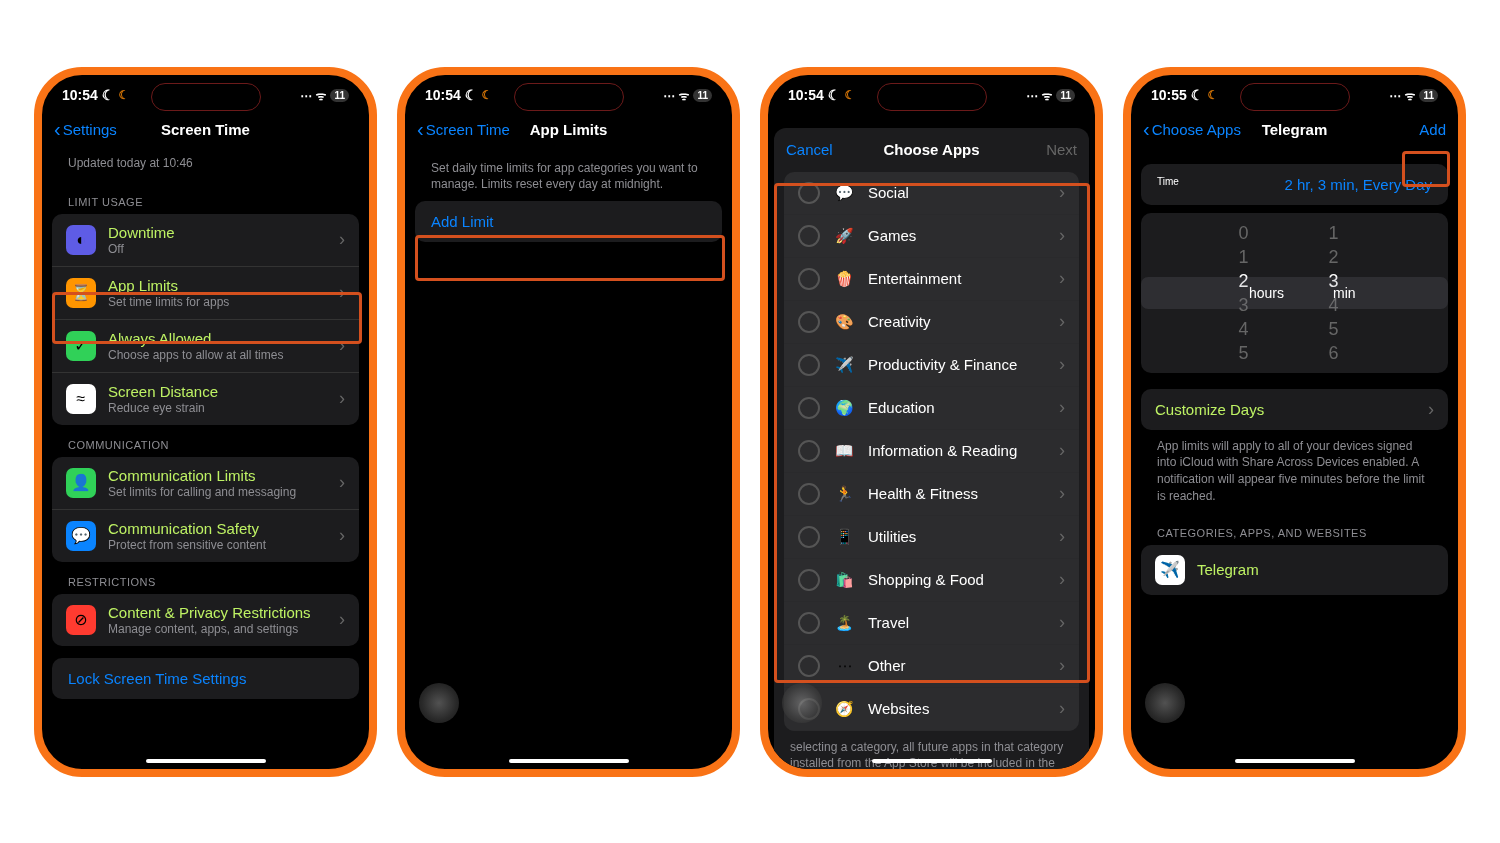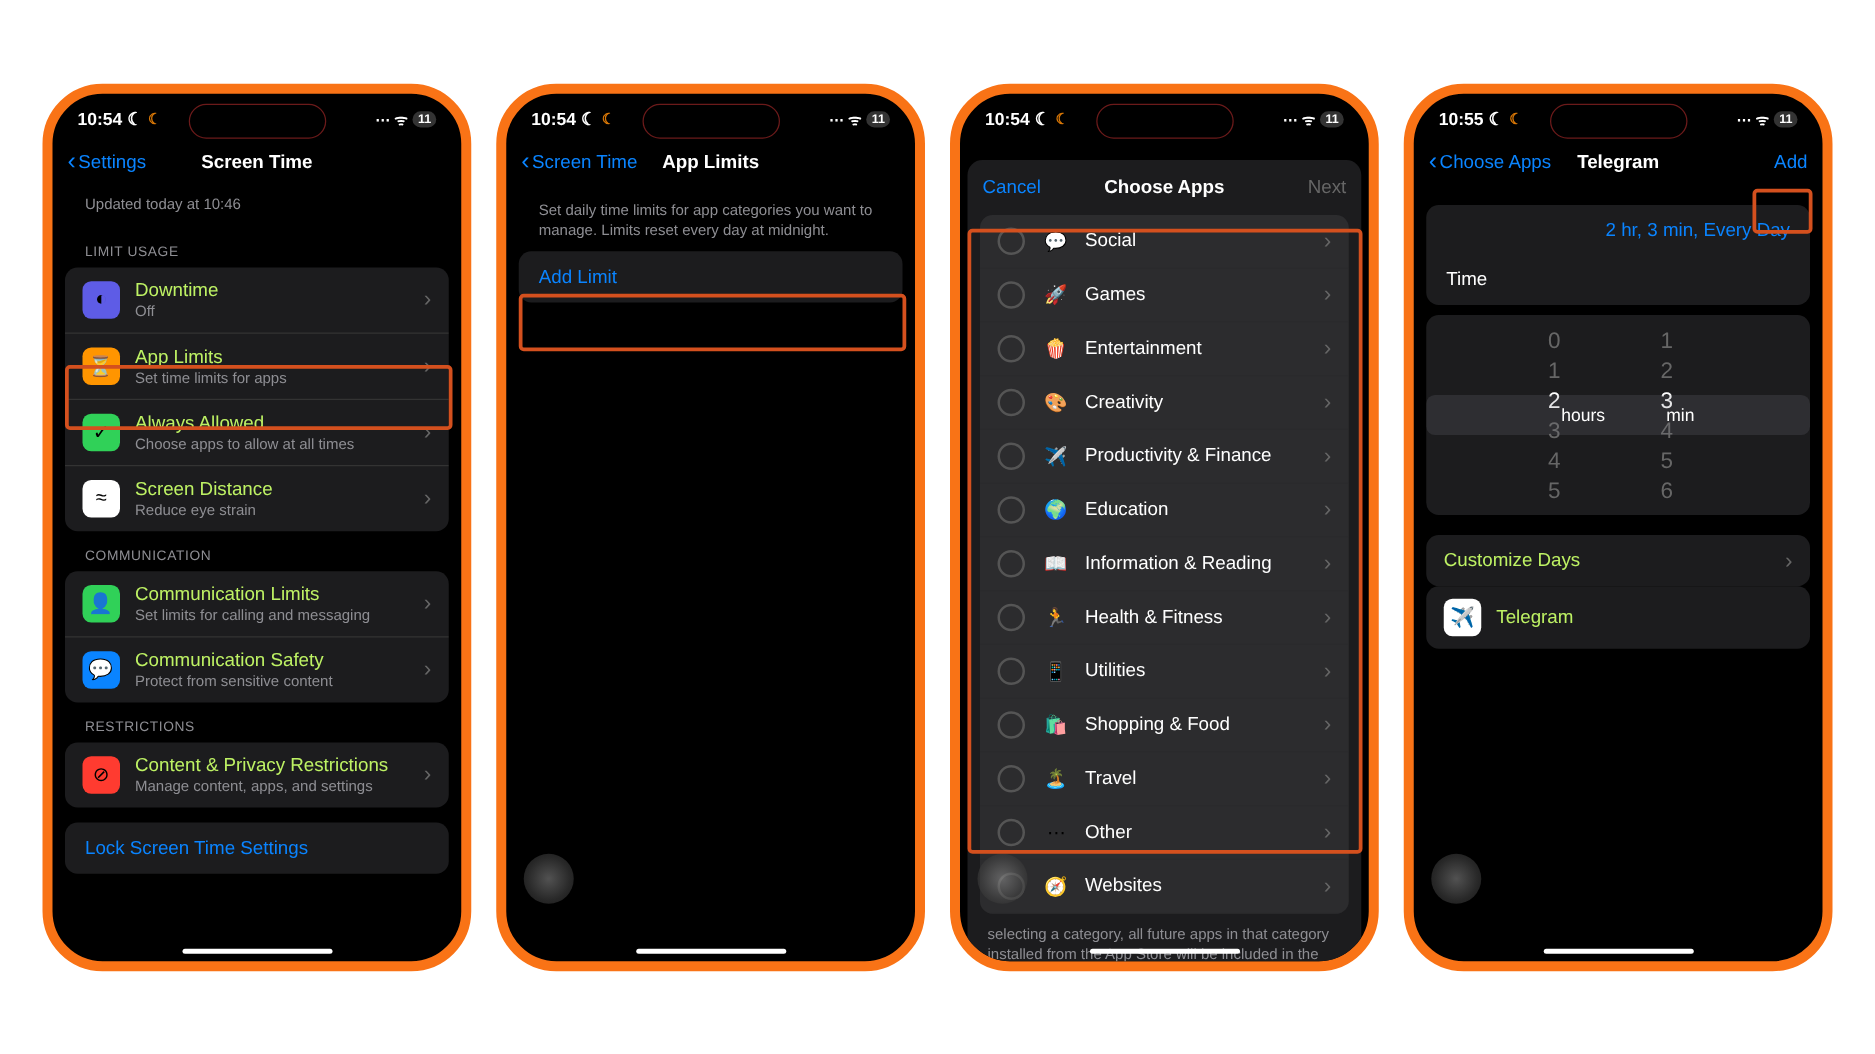--- a/index.html
+++ b/index.html
@@ -29,21 +29,21 @@
   .list-sub { color: #8e8e93; font-size: 12px; margin-top: 1px; }
   .list-chevron { color: #666; font-size: 18px; }
   .highlight-box { border: 3px solid #d4501e; border-radius: 4px; position: absolute; pointer-events: none; z-index: 5; }
   .link-item { color: #0a84ff; font-size: 15px; padding: 12px 16px; }
   .description-text { color: #8e8e93; font-size: 12px; padding: 8px 16px; line-height: 1.4; }
   .category-item { display: flex; align-items: center; padding: 10px 14px; border-bottom: 0.5px solid #2a2a2c; cursor: pointer; }
   .category-radio { width: 22px; height: 22px; border-radius: 50%; border: 2px solid #555; margin-right: 14px; }
   .category-emoji { width: 22px; margin-right: 12px; font-size: 15px; text-align: center; }
   .category-name { flex: 1; color: #fff; font-size: 15px; }
   .time-row { display: flex; justify-content: space-between; padding: 12px 16px; background: #1c1c1e; border-radius: 10px; }
-  .time-label { color: #fff; font-size: 15px; margin-top: 39px; }
+  .time-label { color: #fff; font-size: 10px; }
   .time-value { color: #0a84ff; font-size: 15px; }
   .picker { background: #1c1c1e; border-radius: 10px; padding: 8px 0; margin-top: 8px; position: relative; }
   .picker-rows { display: flex; justify-content: center; gap: 0; }
   .picker-col { display: flex; flex-direction: column; align-items: center; width: 80px; }
   .picker-val { color: #666; font-size: 18px; padding: 2px 0; height: 24px; }
   .picker-val.sel { color: #fff; }
   .picker-selection { position: absolute; top: 50%; transform: translateY(-50%); left: 0; right: 0; height: 32px; background: rgba(120,120,128,0.2); border-radius: 7px; display: flex; justify-content: center; align-items: center; gap: 30px; }
   .picker-unit { color: #fff; font-size: 14px; position: absolute; }
   .home-indicator { position: absolute; bottom: 6px; left: 50%; transform: translateX(-50%); width: 120px; height: 4px; background: #fff; border-radius: 3px; }
   .assistive-touch { position: absolute; bottom: 46px; left: 14px; width: 40px; height: 40px; border-radius: 50%; background: radial-gradient(circle, #888 0%, #444 60%, #222 100%); opacity: 0.6; }
@@ -343,20 +343,22 @@
         <span class="picker-unit" style="left:108px;top:50%;transform:translateY(-50%)">hours</span>
         <span class="picker-unit" style="left:192px;top:50%;transform:translateY(-50%)">min</span>
       </div>
       <div style="height:16px"></div>
       <div class="list-group">
         <div class="list-item">
           <div class="list-title" style="flex:1">Customize Days</div>
           <div class="list-chevron">›</div>
         </div>
       </div>
+      <div class="description-text">App limits will apply to all of your devices signed into iCloud with Share Across Devices enabled. A notification will appear five minutes before the limit is reached.</div>
+      <div class="section-header">CATEGORIES, APPS, AND WEBSITES</div>
       <div class="list-group">
         <div class="list-item">
           <div class="app-icon-tg">✈️</div>
           <div class="list-title">Telegram</div>
         </div>
       </div>
     </div>
     <div class="highlight-box" style="top:76px;right:8px;width:48px;height:36px"></div>
     <div class="assistive-touch"></div>
     <div class="home-indicator"></div>

